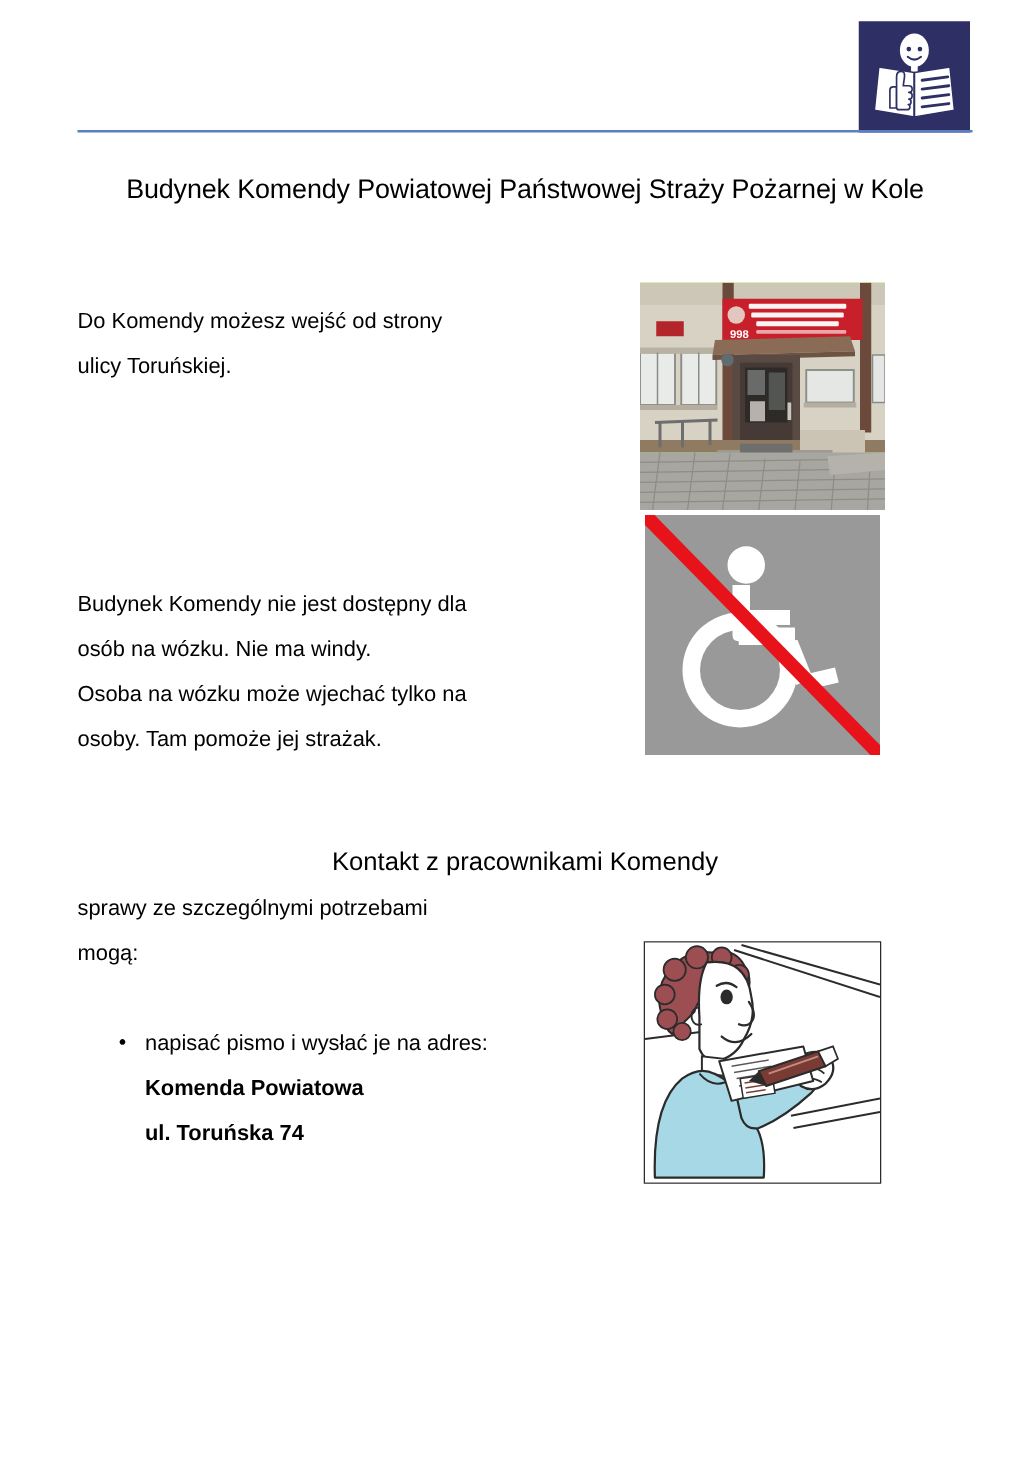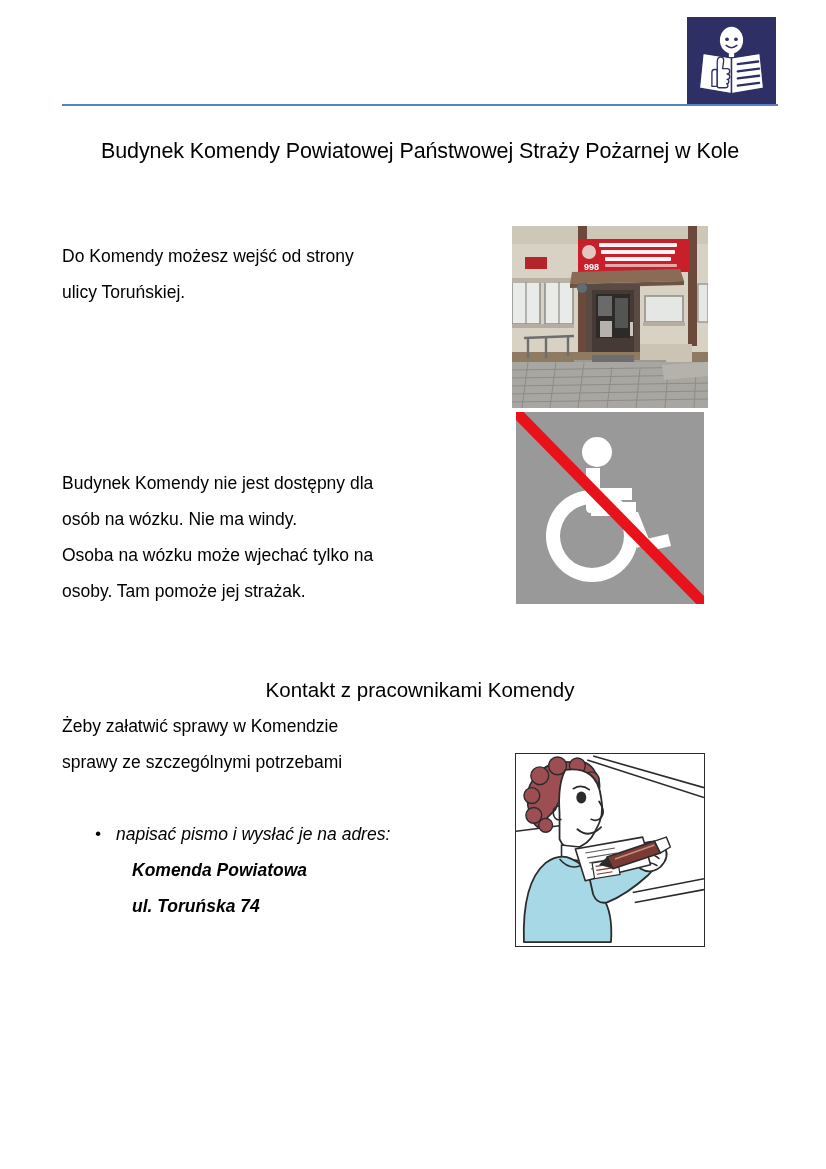--- a/index.html
+++ b/index.html
@@ -84,37 +84,36 @@
   .bullet-list {
     position: absolute;
     left: 62px;
     top: 816px;
     width: 430px;
     margin: 0;
     padding: 0;
     list-style: none;
     font-size: 17.5px;
     line-height: 36px;
-    font-style: italic;
   }
   .bullet-list > li {
     position: relative;
     padding-left: 54px;
   }
   .bullet-list > li::before {
     content: "\2022";
     position: absolute;
     left: 33px;
     top: 0;
     font-size: 17px;
     line-height: 36px;
   }
   .addr-line {
     font-weight: bold;
-    margin-left: 16px;
+    margin-left: 0;
   }
 
   
   .photo-building {
     position: absolute;
     left: 512px;
     top: 226px;
     width: 196px;
     height: 182px;
     overflow: hidden;
@@ -306,22 +305,22 @@
         <path d="M76 78 A46 46 0 1 0 76 170 A46 46 0 1 0 76 78 Z M76 92 A32 32 0 1 1 76 156 A32 32 0 1 1 76 92 Z"></path>
       </g>
 
       <line x1="-2" y1="-2" x2="190" y2="194" stroke="#e8121a" stroke-width="11"></line>
     </svg>
   </div>
 
   <h2 class="section-title">Kontakt z pracownikami Komendy</h2>
 
   <div class="para" id="para-contact">
-    <p>Żeby załatwić sprawy w Komendzie</p>
     <p>sprawy ze szczególnymi potrzebami</p>
+    <p>mogą:</p>
   </div>
 
   <ul class="bullet-list">
     <li>
       <span>napisać pismo i wysłać je na adres:</span>
       <div class="addr-line">Komenda Powiatowa</div>
       <div class="addr-line">ul. Toruńska 74</div>
     </li>
   </ul>
 

